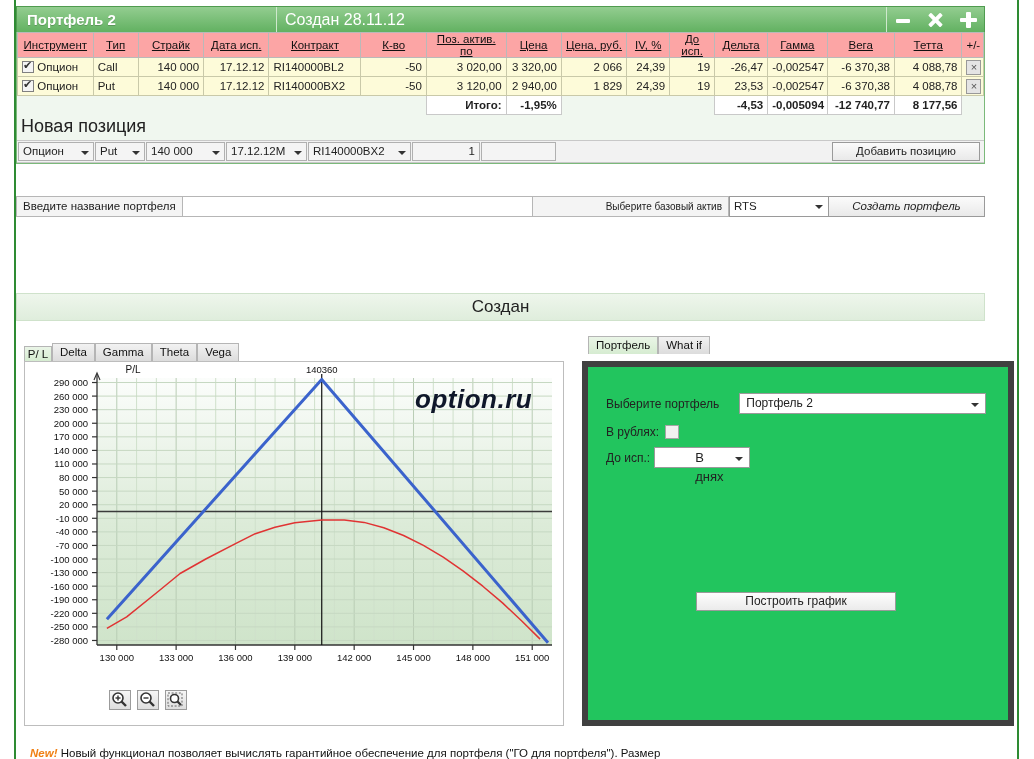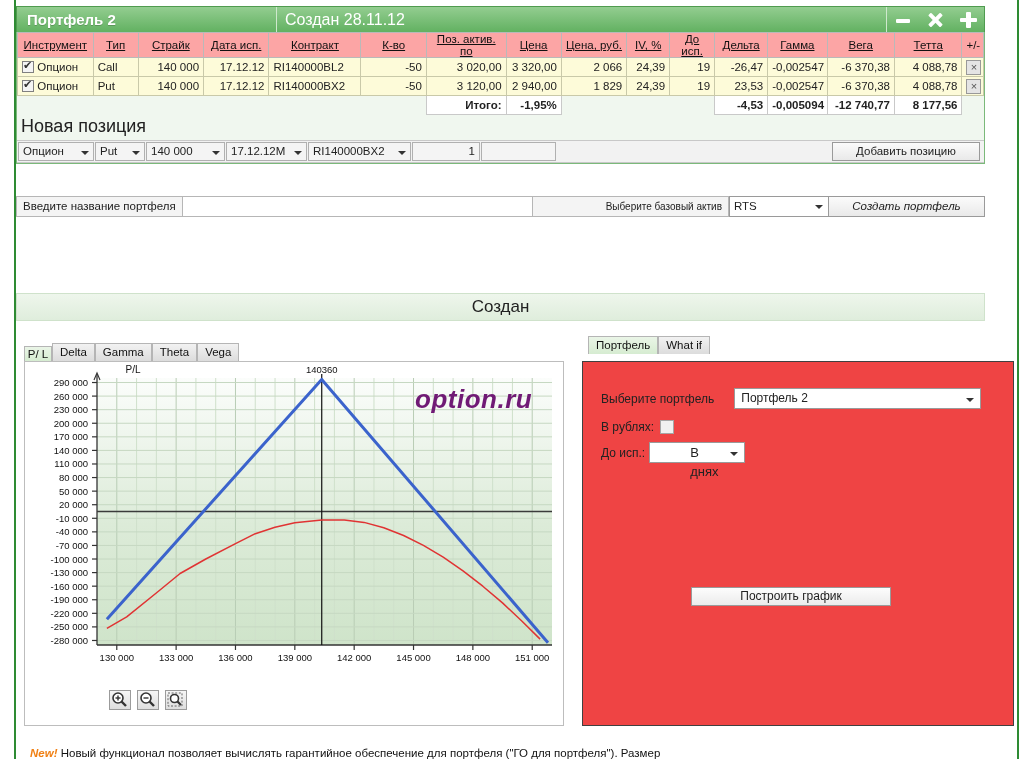--- a/index.html
+++ b/index.html
@@ -218,21 +218,21 @@
     background:linear-gradient(to bottom,#eaf5e7,#d6ecd1);
     color:#111;
   }
 
   .chart-panel {
     position:absolute; left:24px; top:361px; width:540px; height:365px;
     border:1px solid #bdbdbd; background:#fff;
   }
   .right-panel {
     position:absolute; left:582px; top:361px; width:432px; height:365px;
-    border:1px solid #404040; background:#ef4444;
+    border:6px solid #404040; background:#22c55e;
   }
 
   .rp-row { display:flex; align-items:center; }
   .rp-label { font-size:12px; color:#222; }
   .rp-sel {
     position:relative; border:1px solid #9a9a9a; background:#fff;
     font-size:12px; line-height:19px; height:21px; padding:0 20px 0 6px; cursor:pointer;
   }
   .rp-sel::after{
     content:""; position:absolute; right:6px; top:9px;
@@ -260,21 +260,21 @@
 
   
   .newsline {
     position:absolute; left:30px; top:747px; width:960px;
     font-size:11.5px; color:#111; white-space:nowrap; overflow:hidden;
   }
   .newsline b.newtag { color:#f08014; font-style:italic; font-weight:bold; }
 
   .wm {
     position:absolute; font-size:26px; font-weight:bold; font-style:italic;
-    color:#701a75; letter-spacing:.5px;
+    color:#0f172a; letter-spacing:.5px;
   }
 </style>
 </head>
 <body>
 
 <div class="rail left"></div>
 <div class="rail right"></div>
 
 <div class="portfolio-win">
   <div class="win-titlebar">

